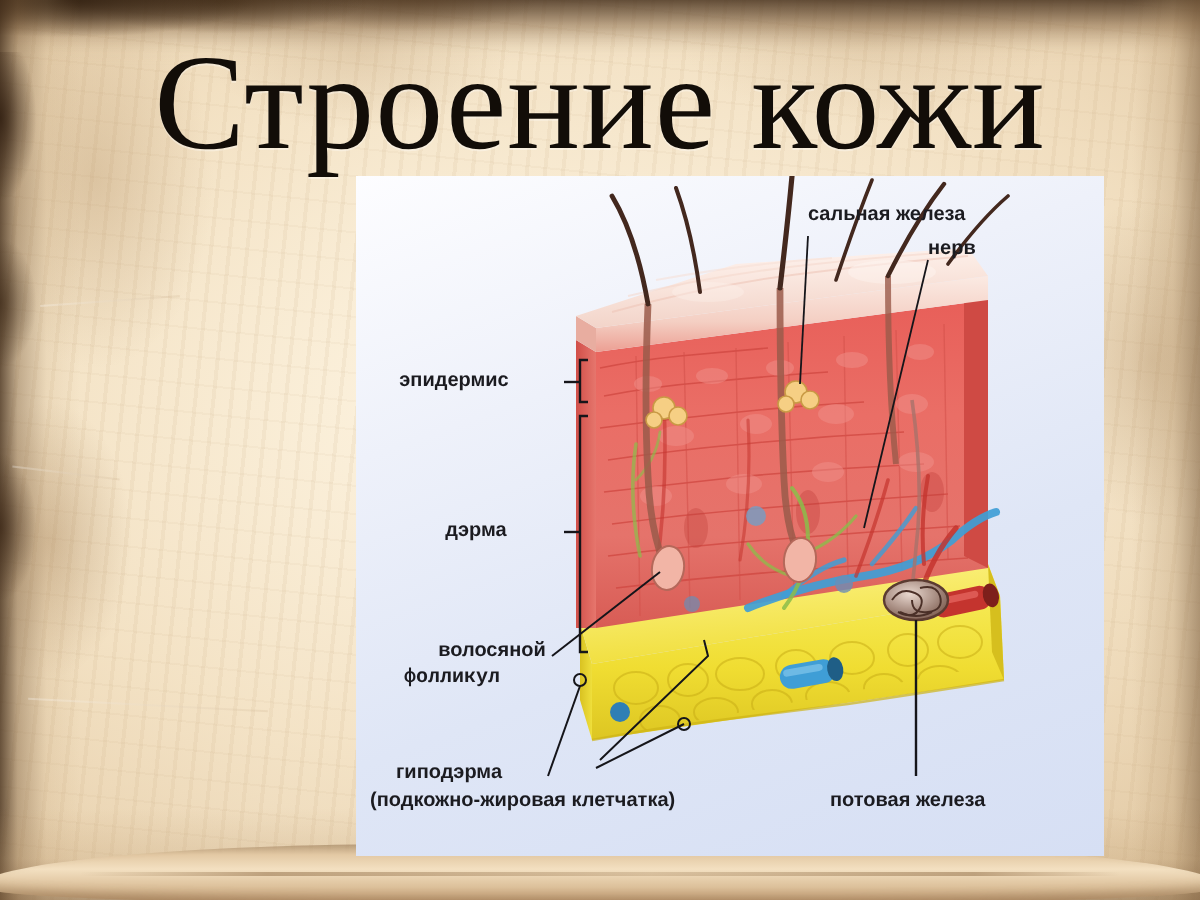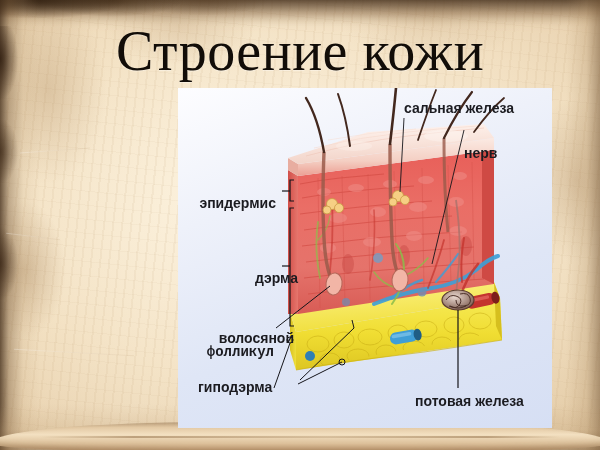--- a/index.html
+++ b/index.html
@@ -80,42 +80,42 @@
   .crease{
     position:absolute;background:linear-gradient(90deg, rgba(255,255,255,0.55), rgba(168,132,90,0.25));
     opacity:.5;
   }
 
   
   .title{
     position:absolute;left:0;top:20px;width:600px;
     text-align:center;
     font-family:"Liberation Serif", "DejaVu Serif", serif;
-    font-size:56px;line-height:62px;color:#120d08;
+    font-size:68px;line-height:62px;color:#120d08;
     letter-spacing:.5px;
     z-index:40;
     text-shadow:0 1px 0 rgba(255,255,255,0.35);
   }
 
   
   .panel{
     position:absolute;left:178px;top:88px;width:374px;height:340px;
     background:linear-gradient(160deg,#fdfdff 0%, #eef1fa 30%, #dfe6f6 62%, #d6dff4 100%);
     overflow:hidden;
     z-index:20;
   }
 
   
   .lbl{
     position:absolute;
     font-family:"Liberation Sans","DejaVu Sans",sans-serif;
-    font-size:14px;font-weight:700;color:#1b1b20;
+    font-size:10px;font-weight:700;color:#1b1b20;
     letter-spacing:0px;white-space:nowrap;line-height:12px;
   }
-  .lbl.r{text-align:right;margin-top:12px;}
+  .lbl.r{text-align:center;}
   svg.ovl{position:absolute;left:0;top:0;width:374px;height:340px;overflow:visible;}
 </style>
 </head>
 <body>
 
 <div id="slide">
 
   <div class="parchment"></div>
   <div class="parch-mottle"></div>
   <div class="edge-top"></div>
@@ -386,22 +386,23 @@
     </svg>
 
     <div class="lbl r" style="left:0px;top:97px;width:98px;">эпидермис</div>
 
     <div class="lbl r" style="left:0px;top:172px;width:120px;">дэрма</div>
 
     <div class="lbl r" style="left:0px;top:232px;width:96px;padding-left:20px;">волосяной</div>
     <div class="lbl r" style="left:0px;top:246px;width:96px;font-family:Liberation Mono, monospace;">фолликул</div>
 
     <div class="lbl" style="left:20px;top:293px;">гиподэрма</div>
+    <div class="lbl" style="left:7px;top:307px;">(подкожно-жировая клетчатка)</div>
 
     <div class="lbl" style="left:237px;top:307px;text-align:center;">потовая железа</div>
 
     <div class="lbl" style="left:226px;top:14px;">сальная железа</div>
 
-    <div class="lbl" style="left:286px;top:31px;margin-top:28px;">нерв</div>
+    <div class="lbl" style="left:286px;top:31px;">нерв</div>
 
   </div>
 
 </div>
 
 </body></html>

